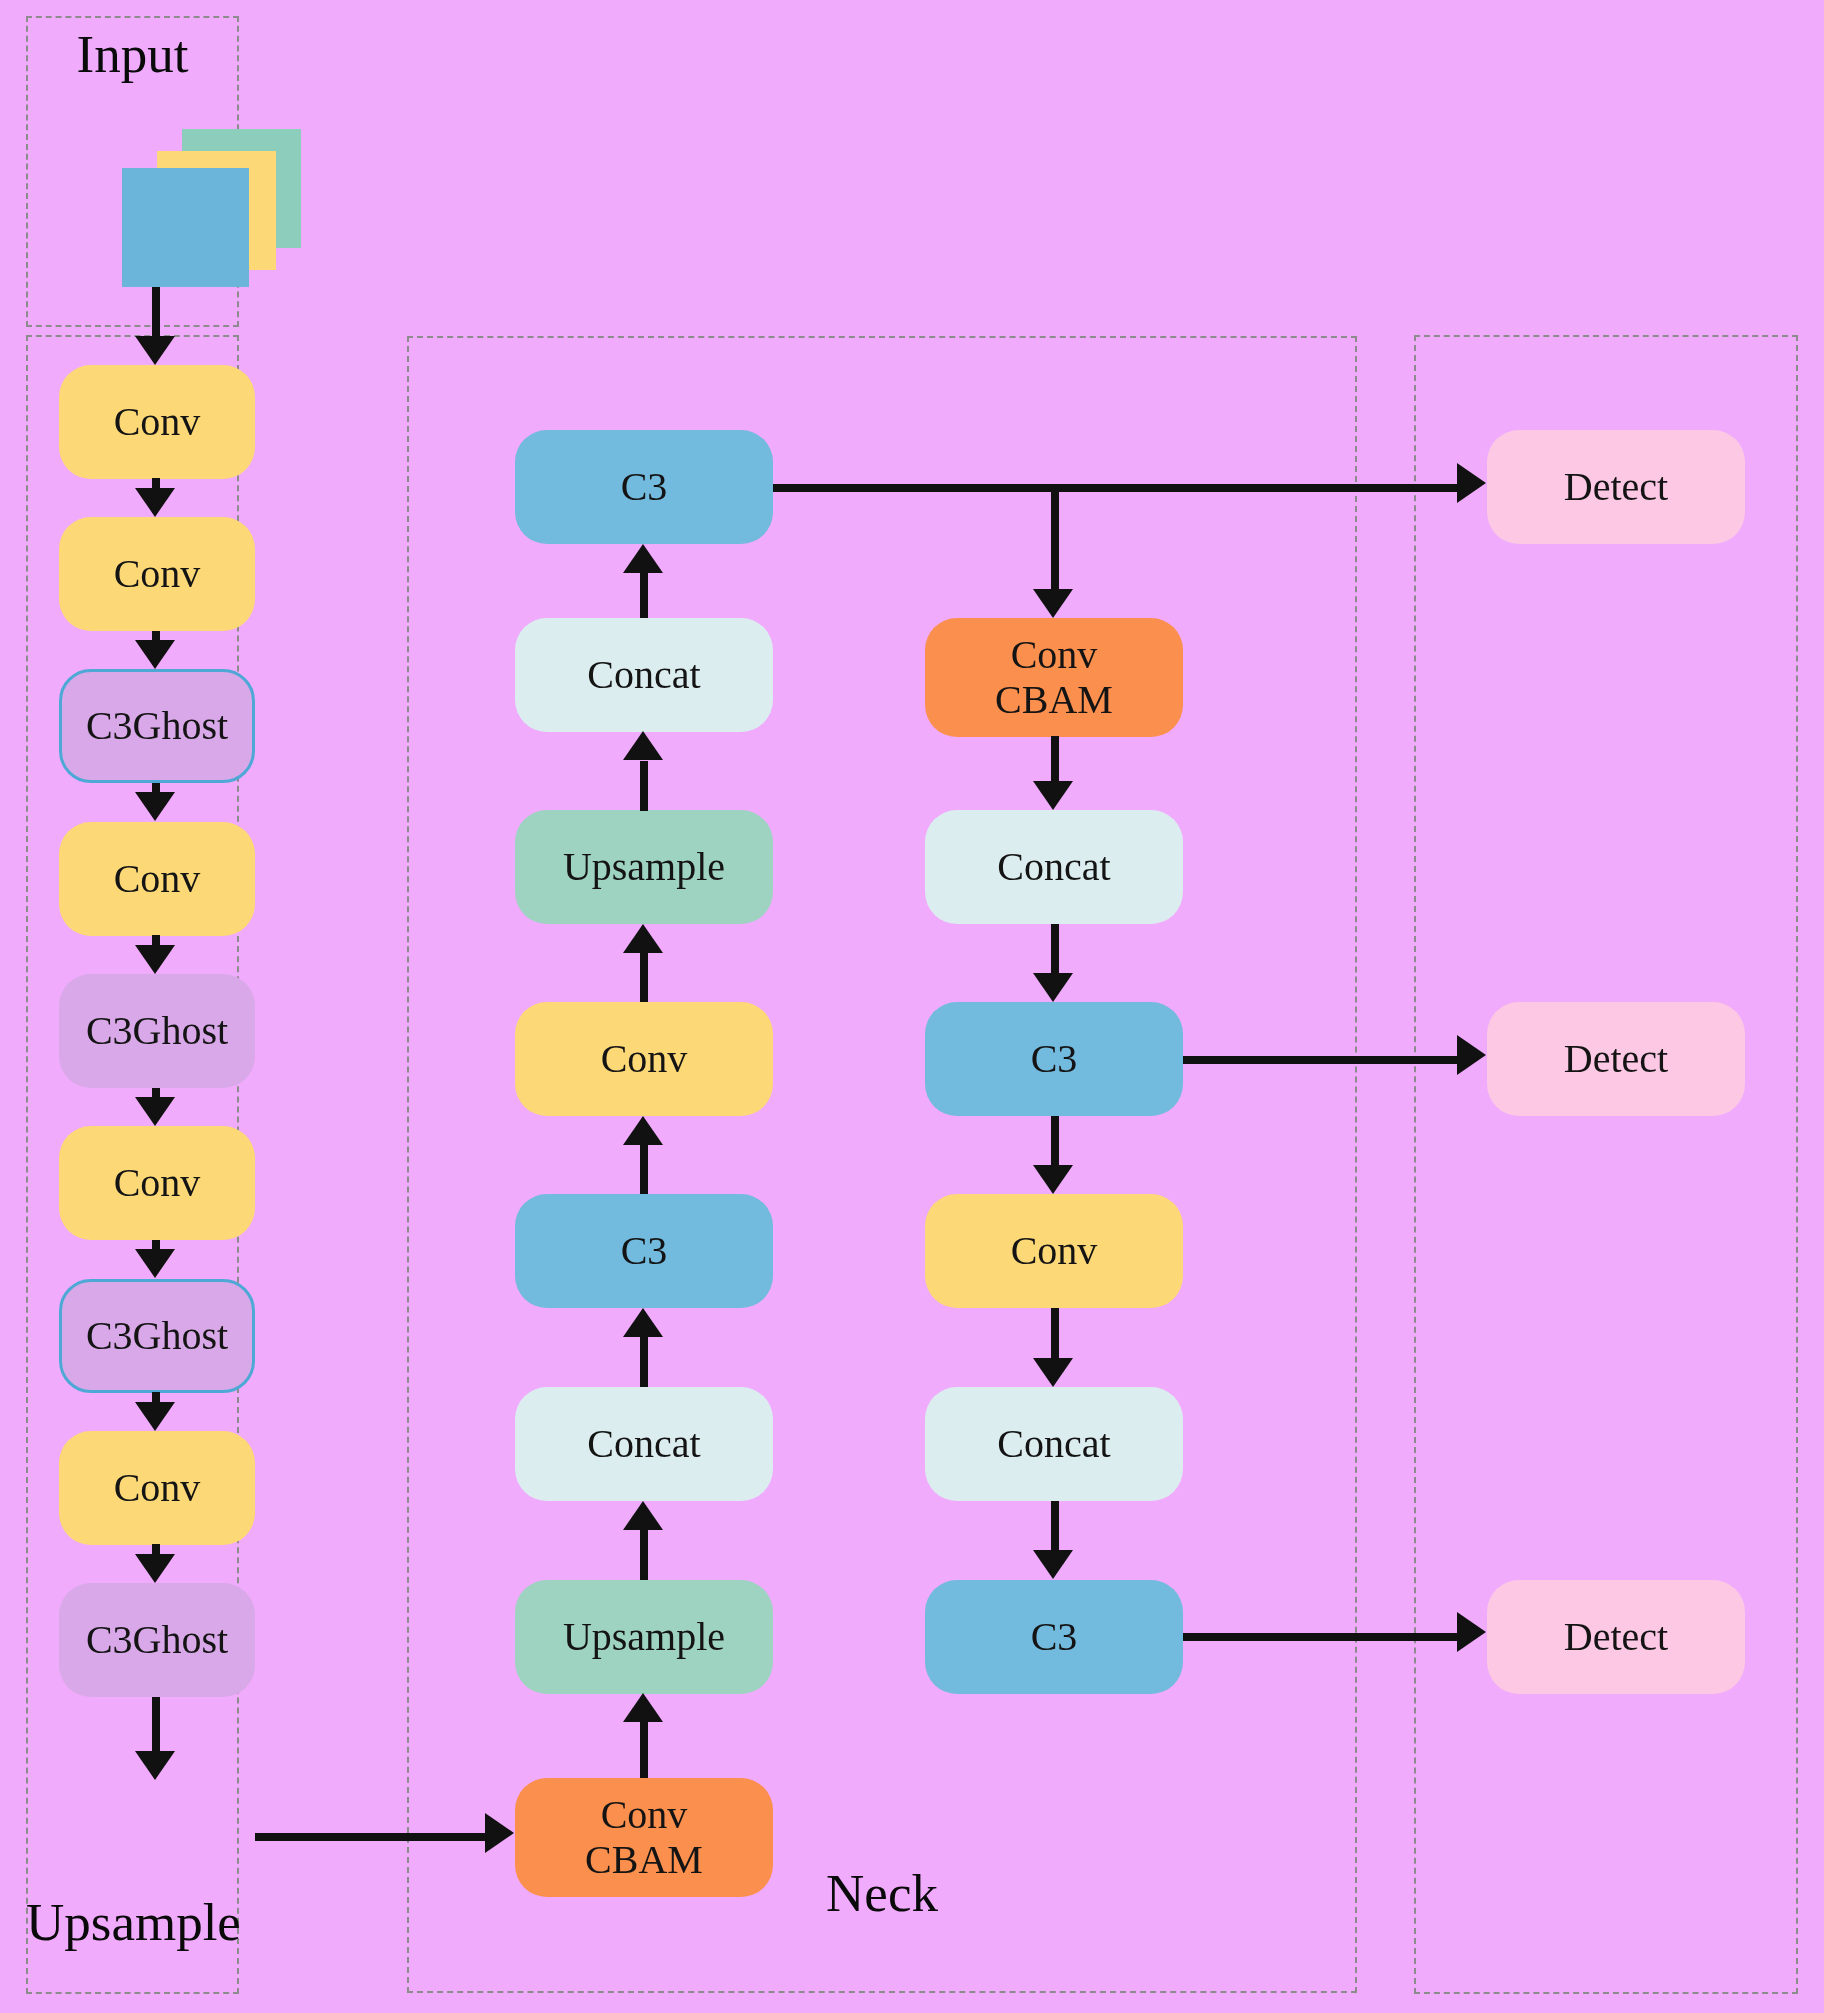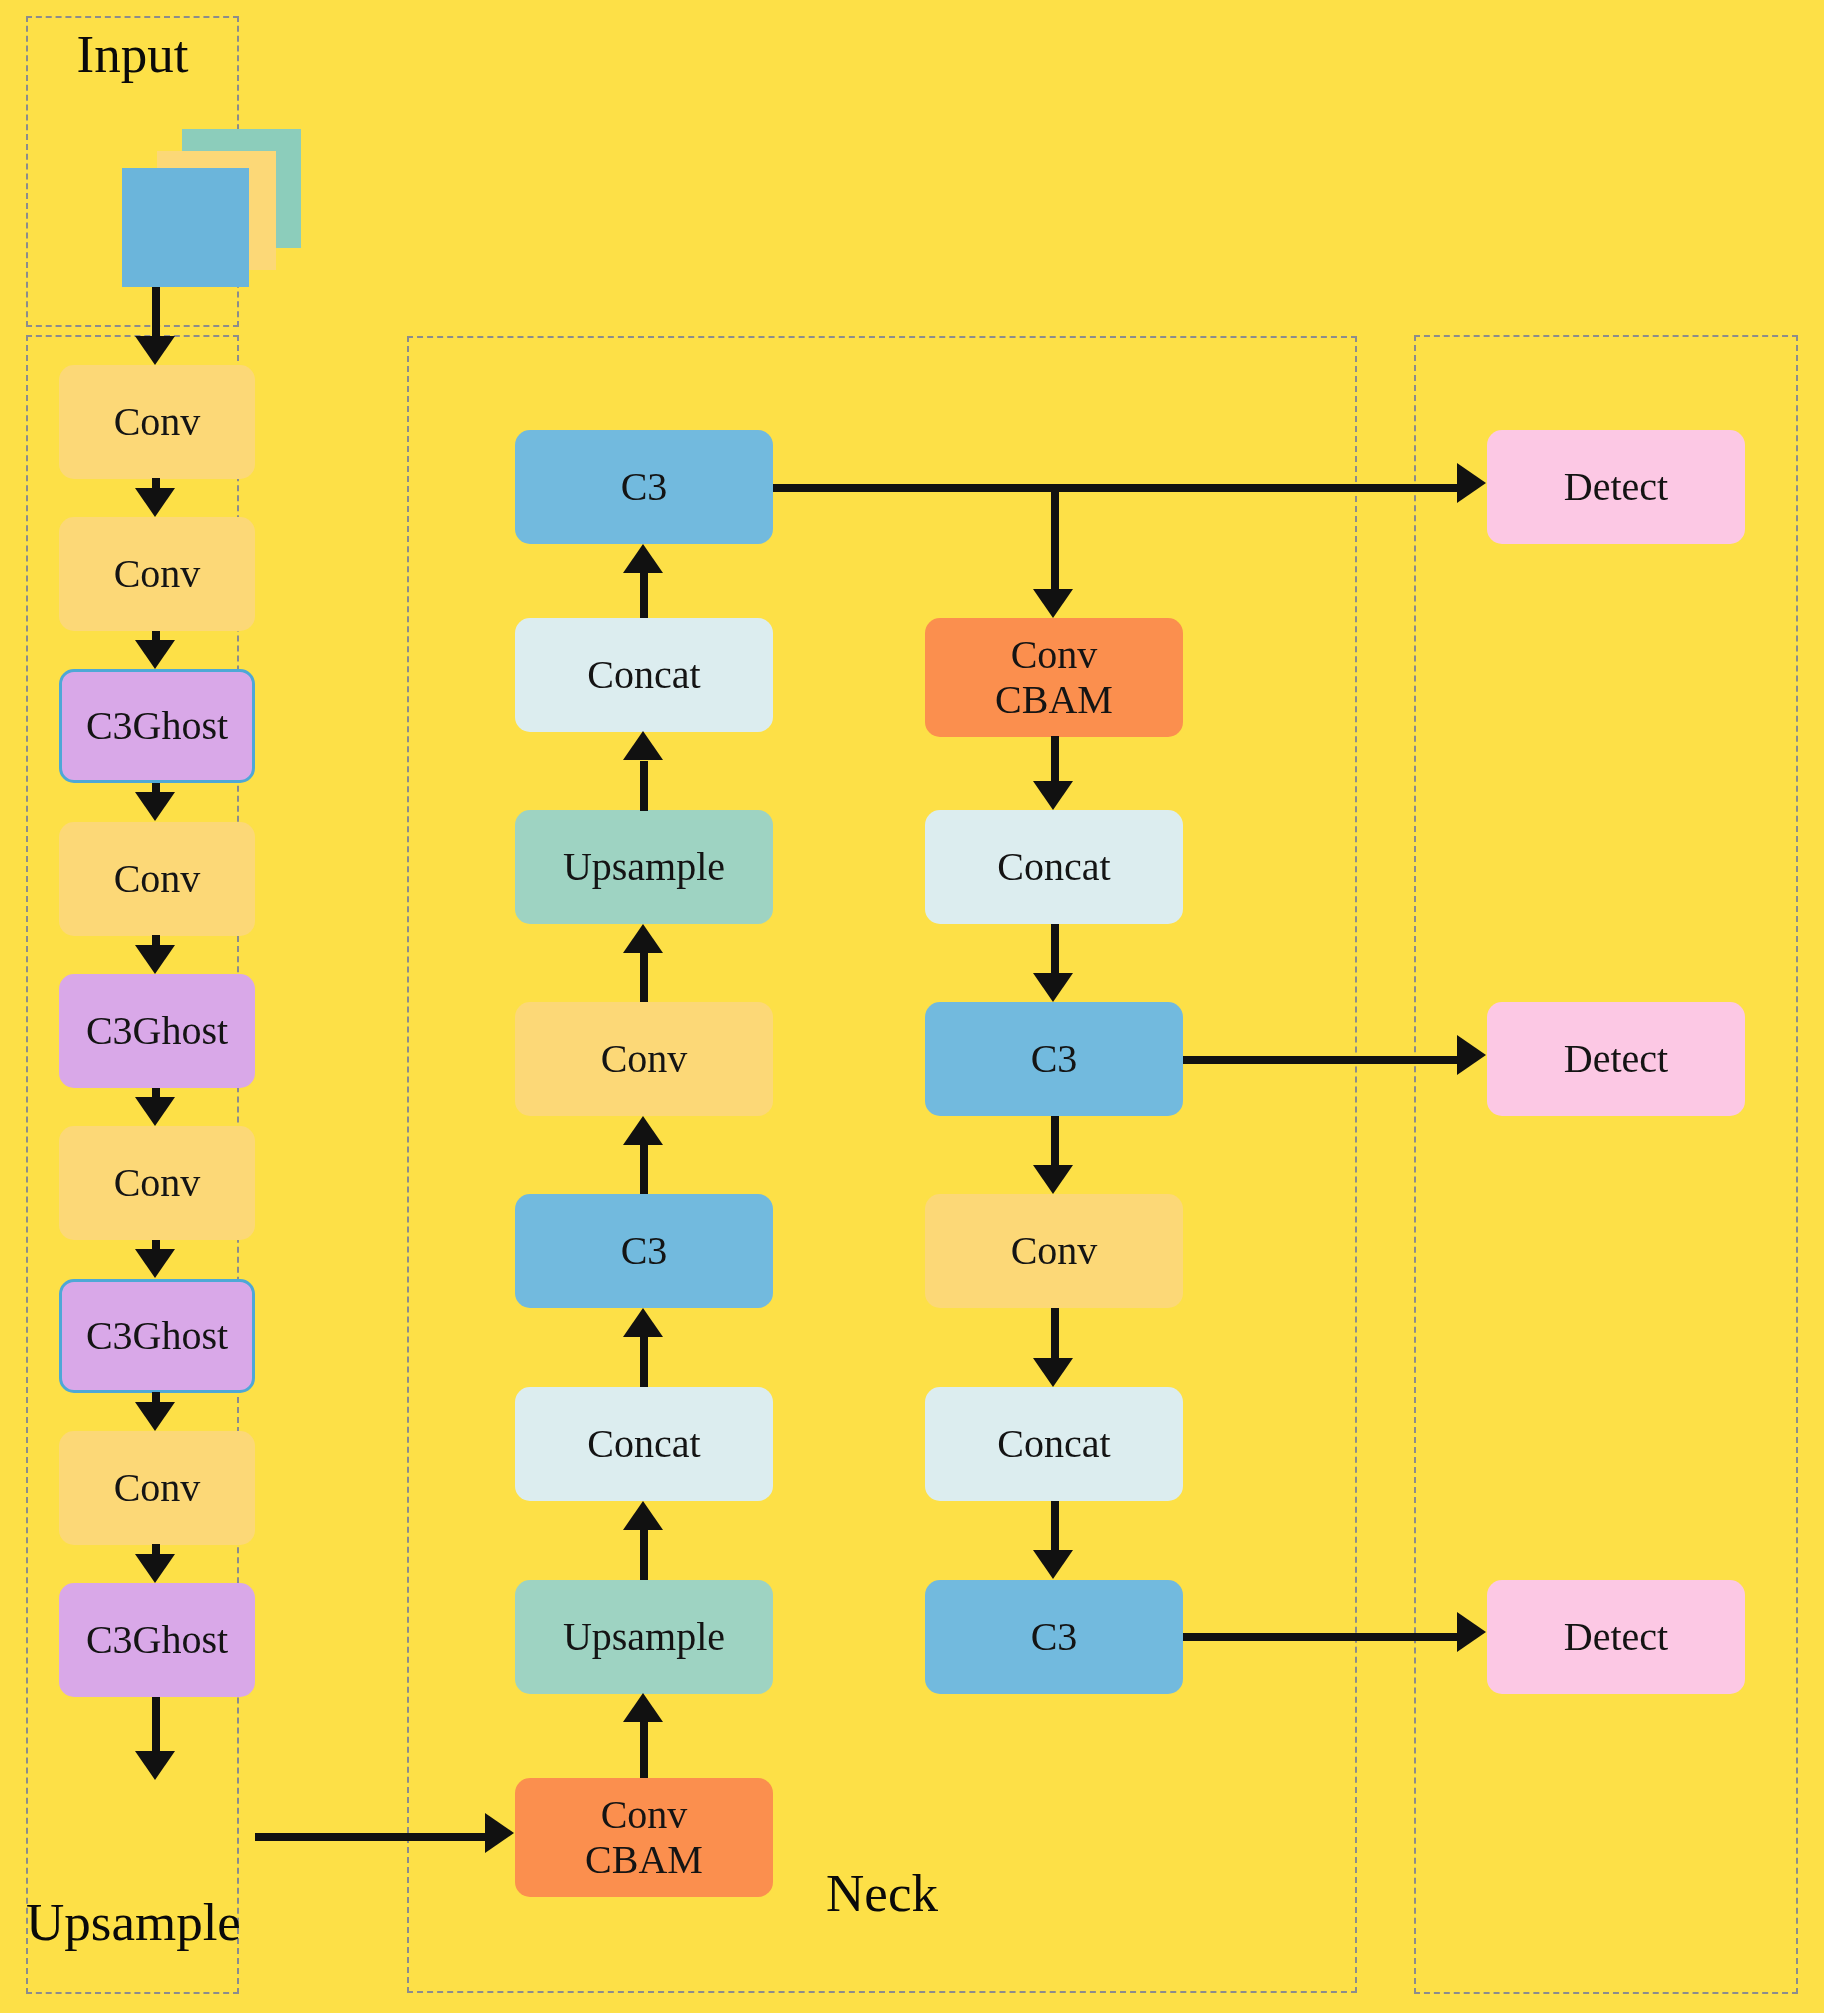--- a/index.html
+++ b/index.html
@@ -1,25 +1,25 @@
 <!DOCTYPE html>
 <html style="font-size:13.8px"><head>
 <meta charset="utf-8">
 <style>
   html,body{margin:0;padding:0;background:#ffffff;}
   body{font-family:"Liberation Serif", serif;}
-  #canvas{position:relative;width:1825px;height:2013px;background:#fde047;overflow:hidden;}
+  #canvas{position:relative;width:1825px;height:2013px;background:#f0abfc;overflow:hidden;}
 
   
   .region{position:absolute;border:2.6px dashed #8c8c8c;box-sizing:border-box;background:transparent;}
   .region-label{position:absolute;font-size:53px;color:#0a0a0a;text-align:center;
                 font-family:"Liberation Serif", serif;line-height:1;white-space:nowrap;}
 
   
-  .node{position:absolute;box-sizing:border-box;border-radius:15px;
+  .node{position:absolute;box-sizing:border-box;border-radius:32px;
         display:flex;align-items:center;justify-content:center;
         text-align:center;color:#141414;font-size:40px;line-height:1.12;
         font-family:"Liberation Serif", serif;}
   .node.two-line{font-size:40px;}
   .node.small{font-size:34px;}
 
   .c-conv     {background:#fcd877;}
   .c-ghost    {background:#d9a8e8;}
   .c-ghost-b  {background:#d9a8e8;border:3.4px solid #4ea8d6;}
   .c-sppf     {background:#f97b7b;}

